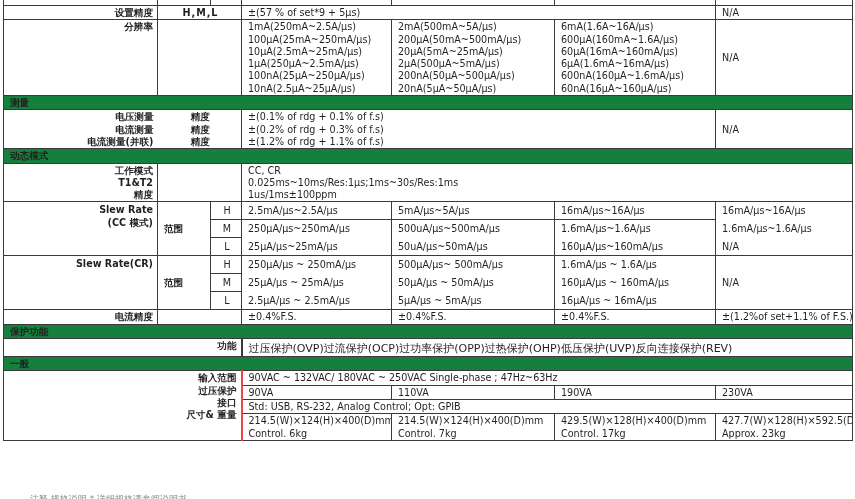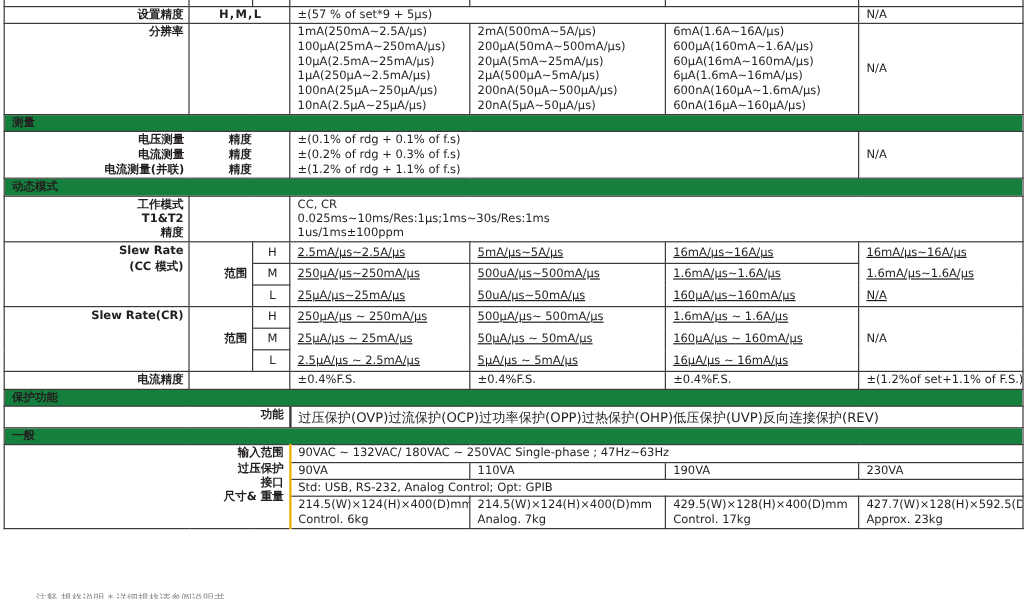--- a/index.html
+++ b/index.html
@@ -3,27 +3,27 @@
 <meta charset="utf-8">
 <style>
   html, body { margin: 0; padding: 0; background: #ffffff; }
   body { width: 855px; height: 499px; overflow: hidden; position: relative;
          font-family: "DejaVu Sans", "Liberation Sans", sans-serif; color: #231f20; }
   table.spec { position: absolute; left: 3px; top: -6px; width: 849px; border-collapse: collapse;
                table-layout: fixed; font-size: 9.6px; line-height: 12.3px; }
   table.spec td { border: 1px solid #3a3a3a; padding: 1px 4px 0 6px; vertical-align: top; overflow: hidden; white-space: nowrap; }
   td.lbl { font-weight: bold; font-family: "DejaVu Sans", sans-serif; text-align: right; }
   td.sub { text-align: center; font-weight: bold; }
-  td.mid { text-align: right; vertical-align: middle !important; }
+  td.mid { text-align: left; vertical-align: middle !important; }
   td.vm { vertical-align: middle !important; }
   tr.section td { background: #15803d; font-weight: bold; padding-top: 1px; padding-bottom: 0; }
   td.hml { text-align: center; padding: 1px 0 0 0; font-weight: normal; }
   .cell-lines div { height: 12.3px; }
   .sr td { height: 16px; line-height: 16px; vertical-align: middle; }
-  .sr td.cv { padding-top: 1px; text-decoration: underline; }
+  .sr td.cv { padding-top: 1px; }
   .footer { position: absolute; left: 30px; top: 493px; font-size: 9px; color: #888; height: 6px; overflow: hidden; white-space: nowrap; }
   .prot { font-size: 11px; line-height: 14px; margin-top: 40px; }
 </style>
 </head>
 <body>
 
 <table class="spec">
   <colgroup>
     <col style="width:154px">
       <col style="width:53px">
@@ -184,21 +184,21 @@
   </tr>
   <tr style="height:15px">
     <td colspan="3" class="lbl" style="border-right:2px solid #3a3a3a">功能</td>
     <td colspan="4" class="prot" style="padding-top:3px">过压保护(OVP)过流保护(OCP)过功率保护(OPP)过热保护(OHP)低压保护(UVP)反向连接保护(REV)</td>
   </tr>
 
   <tr class="section">
     <td colspan="7">一般</td>
   </tr>
   <tr>
-    <td colspan="3" rowspan="4" class="lbl cell-lines" style="border-right:2px solid #eab308;padding-top:1px">
+    <td colspan="3" rowspan="4" class="lbl cell-lines" style="border-right:2px solid #ef4444;padding-top:1px">
       <div>输入范围</div>
       <div>过压保护</div>
       <div>接口</div>
       <div>尺寸&amp; 重量</div>
     </td>
     <td colspan="4">90VAC ~ 132VAC/ 180VAC ~ 250VAC Single-phase ; 47Hz~63Hz</td>
   </tr>
   <tr>
     <td>90VA</td>
     <td>110VA</td>
@@ -208,21 +208,21 @@
   <tr>
     <td colspan="4">Std: USB, RS-232, Analog Control; Opt: GPIB</td>
   </tr>
   <tr>
     <td class="cell-lines">
       <div>214.5(W)×124(H)×400(D)mm</div>
       <div>Control. 6kg</div>
     </td>
     <td class="cell-lines">
       <div>214.5(W)×124(H)×400(D)mm</div>
-      <div>Analog. 7kg</div>
+      <div>Control. 7kg</div>
     </td>
     <td class="cell-lines">
       <div>429.5(W)×128(H)×400(D)mm</div>
       <div>Control. 17kg</div>
     </td>
     <td class="cell-lines">
       <div>427.7(W)×128(H)×592.5(D)mm</div>
       <div>Approx. 23kg</div>
     </td>
   </tr>

